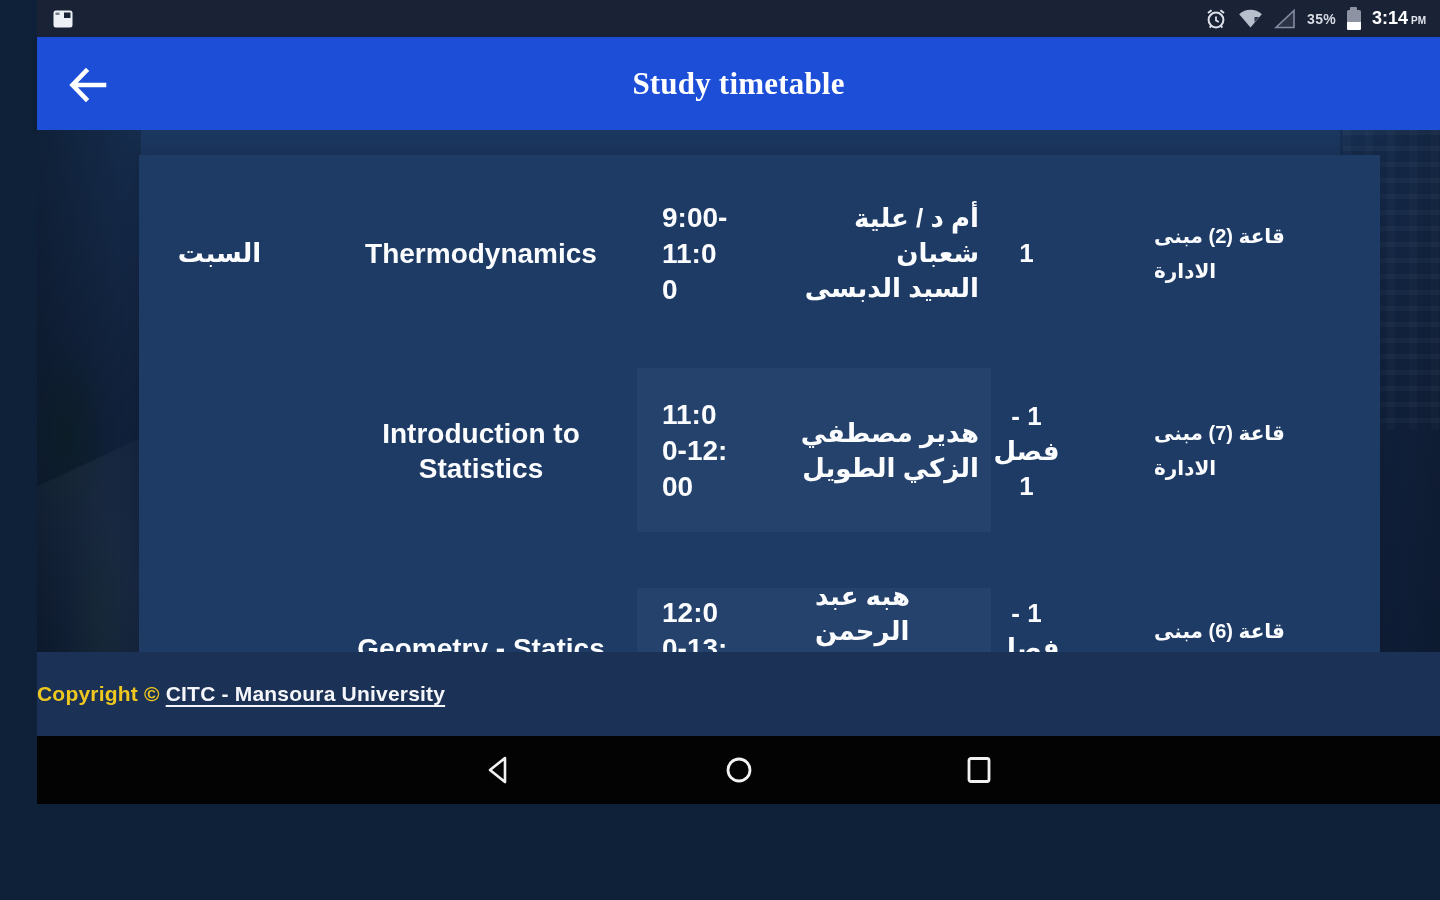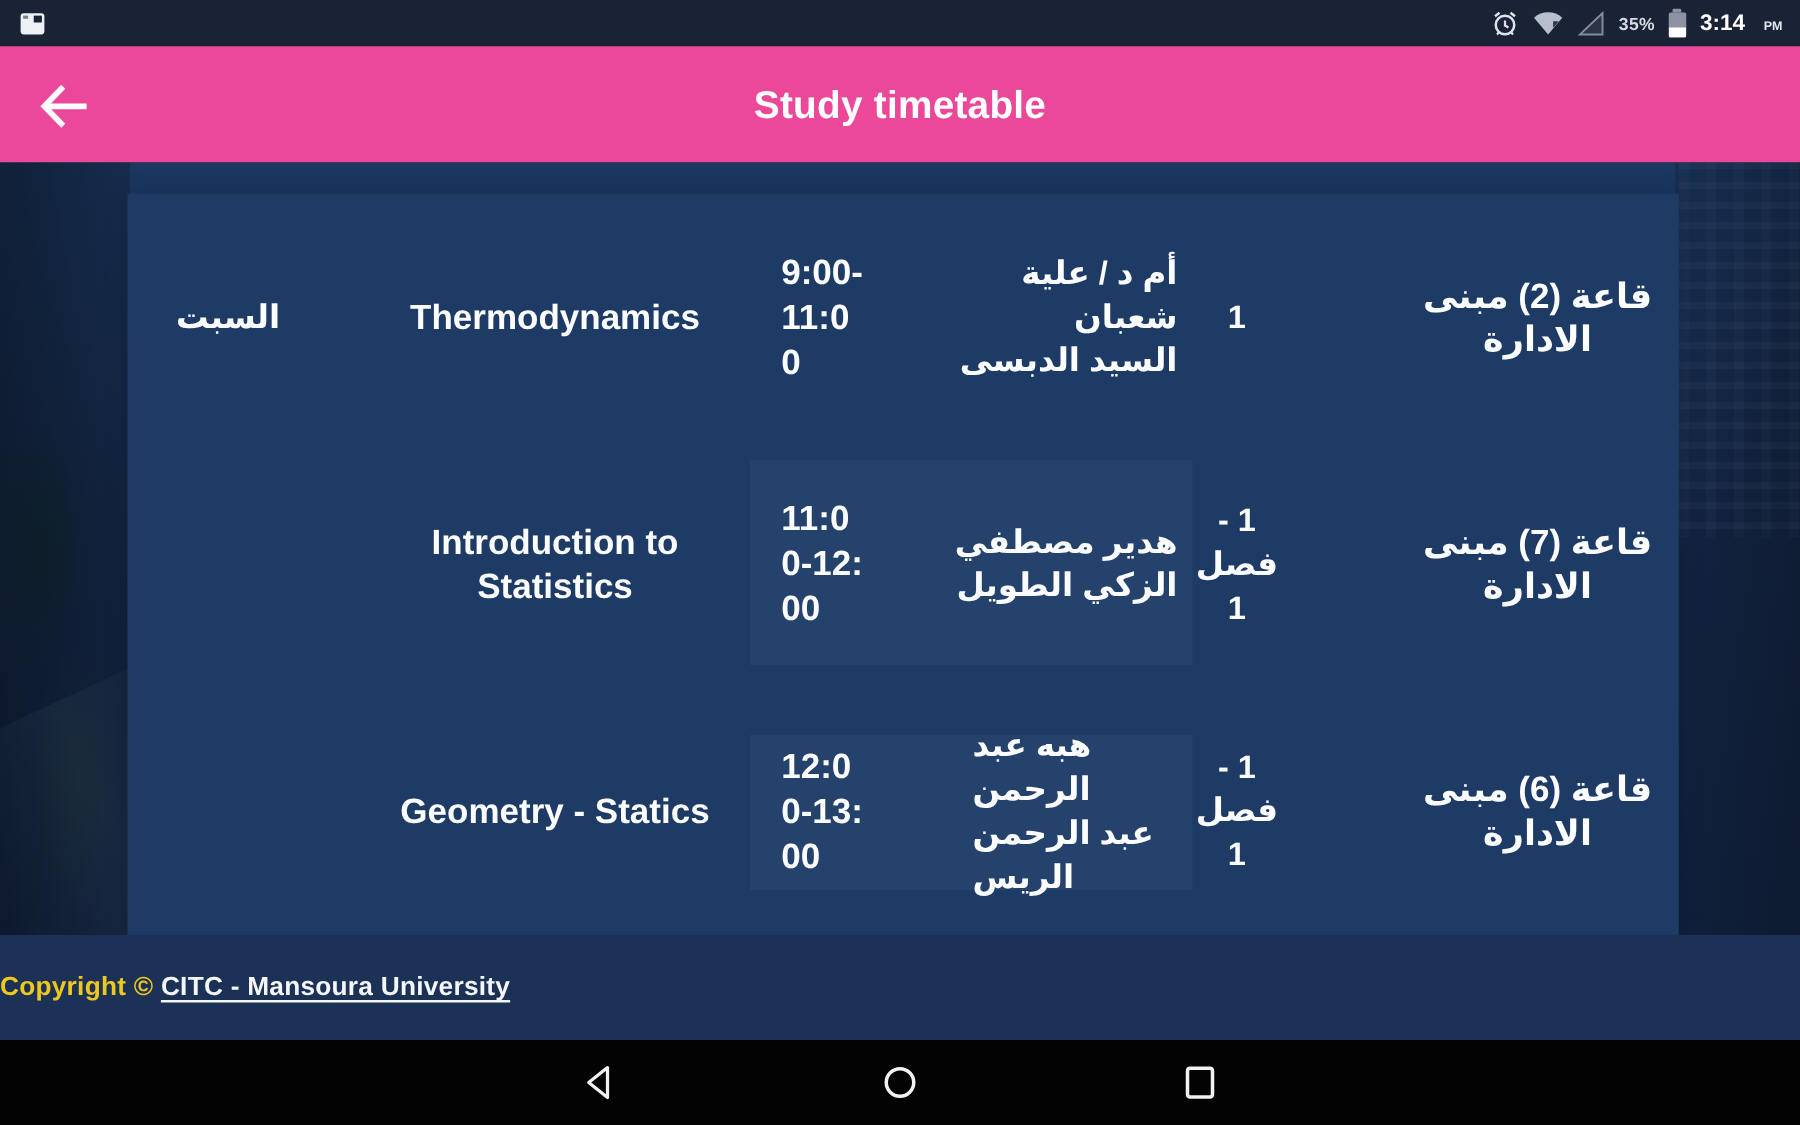--- a/index.html
+++ b/index.html
@@ -1,36 +1,36 @@
 <!DOCTYPE html>
 <html><head>
 <meta charset="utf-8">
 <style>
   * { margin:0; padding:0; box-sizing:border-box; }
   html,body { width:1440px; height:900px; overflow:hidden; }
   body { font-family:"Liberation Sans","DejaVu Sans",sans-serif; background:#0f2138; }
 
-  .screen { position:relative; width:1440px; height:900px; display:flex; flex-direction:column; }
+  .screen { position:relative; width:1440px; height:804px; display:flex; flex-direction:column;padding-left:37px; }
 
   
   .statusbar { height:37px; background:#1a2236; display:flex; align-items:center;
                padding:0 14px; color:#e8ebf2; flex:0 0 auto; }
   .sb-left { display:flex; align-items:center; }
   .sb-right { margin-left:auto; display:flex; align-items:center; gap:11px; }
   .sb-pct { font-size:14px; font-weight:700; color:#d6dae3; letter-spacing:.3px; }
   .sb-time { font-size:18px; font-weight:700; color:#fff; display:flex; align-items:baseline; }
-  .sb-ampm { font-size:10px; font-weight:700; margin-left:15px; color:#e3e6ee; }
+  .sb-ampm { font-size:10px; font-weight:700; margin-left:3px; color:#e3e6ee; }
   .battery { display:inline-flex; flex-direction:column; align-items:center; }
   .battery-tip { width:7px; height:3px; background:#8d93a3; border-radius:1px 1px 0 0; }
   .battery-body { width:14px; height:20px; background:#8d93a3; border-radius:1.5px; position:relative; overflow:hidden; }
   .battery-fill { position:absolute; bottom:0; left:0; width:100%; height:38%; background:#ffffff; }
 
   
-  .appbar { height:93px; background:#ec4899; position:relative; display:flex; align-items:center;
-            flex:0 0 auto; box-shadow:0 2px 5px rgba(0,0,0,0.25); }
+  .appbar { height:93px; background:#1d4ed8; position:relative; display:flex; align-items:center;
+            flex:0 0 auto; box-shadow:0 2px 5px rgba(0,0,0,0.25);font-family:Liberation Serif, serif; }
   .back-btn { position:absolute; left:24px; top:22px; width:52px; height:52px; display:flex;
               align-items:center; justify-content:center; cursor:pointer; }
   .appbar-title { width:100%; text-align:center; color:#ffffff; font-size:31px; font-weight:700; letter-spacing:.2px; }
 
   
   .content { position:relative; flex:1 1 auto; overflow:hidden;
              background:linear-gradient(180deg,#1b3760 0%,#16294a 45%,#102340 100%); }
   .bg-blob { position:absolute; pointer-events:none; }
   .bg-left { left:0; top:0; width:104px; height:100%;
              background:linear-gradient(90deg, rgba(6,14,24,.55), rgba(6,14,24,.25));}
@@ -53,21 +53,21 @@
   .hl-3 { top:433px; height:124px; }
   .trow { position:relative; display:grid; height:197.6px;
           grid-template-columns:161px 362px 117px 200px 95px 1fr;
           align-items:center; color:#fbfcfe; }
   .cell { white-space:pre-line; font-weight:700; }
   .c-day     { text-align:center; font-size:26px; }
   .c-subject { text-align:center;  font-size:28px; line-height:35px; }
   .c-time    { text-align:left;  font-size:28px; line-height:36px; }
   .c-teacher { text-align:right; font-size:26px; line-height:35px; }
   .c-group   { text-align:center; font-size:26px; line-height:35px; }
-  .c-room    { text-align:center; font-size:28px; line-height:35px; padding-left:80px; }
+  .c-room    { text-align:left; font-size:20px; line-height:35px; padding-left:80px; }
   .ta-left   { text-align:left;margin-left:36px; }
 
   
   .footerband { position:absolute; left:0; bottom:0; width:100%; height:84px; background:#1c3156;
                 display:flex; align-items:center; justify-content:flex-start; }
   .copyright { font-size:21px; font-weight:700; color:#eec81f; letter-spacing:.2px; }
   .copy-link { color:#f4f6f9; text-decoration:underline; text-underline-offset:4px; cursor:pointer; }
 
   
   .navbar { height:68px; background:#030303; flex:0 0 auto;

